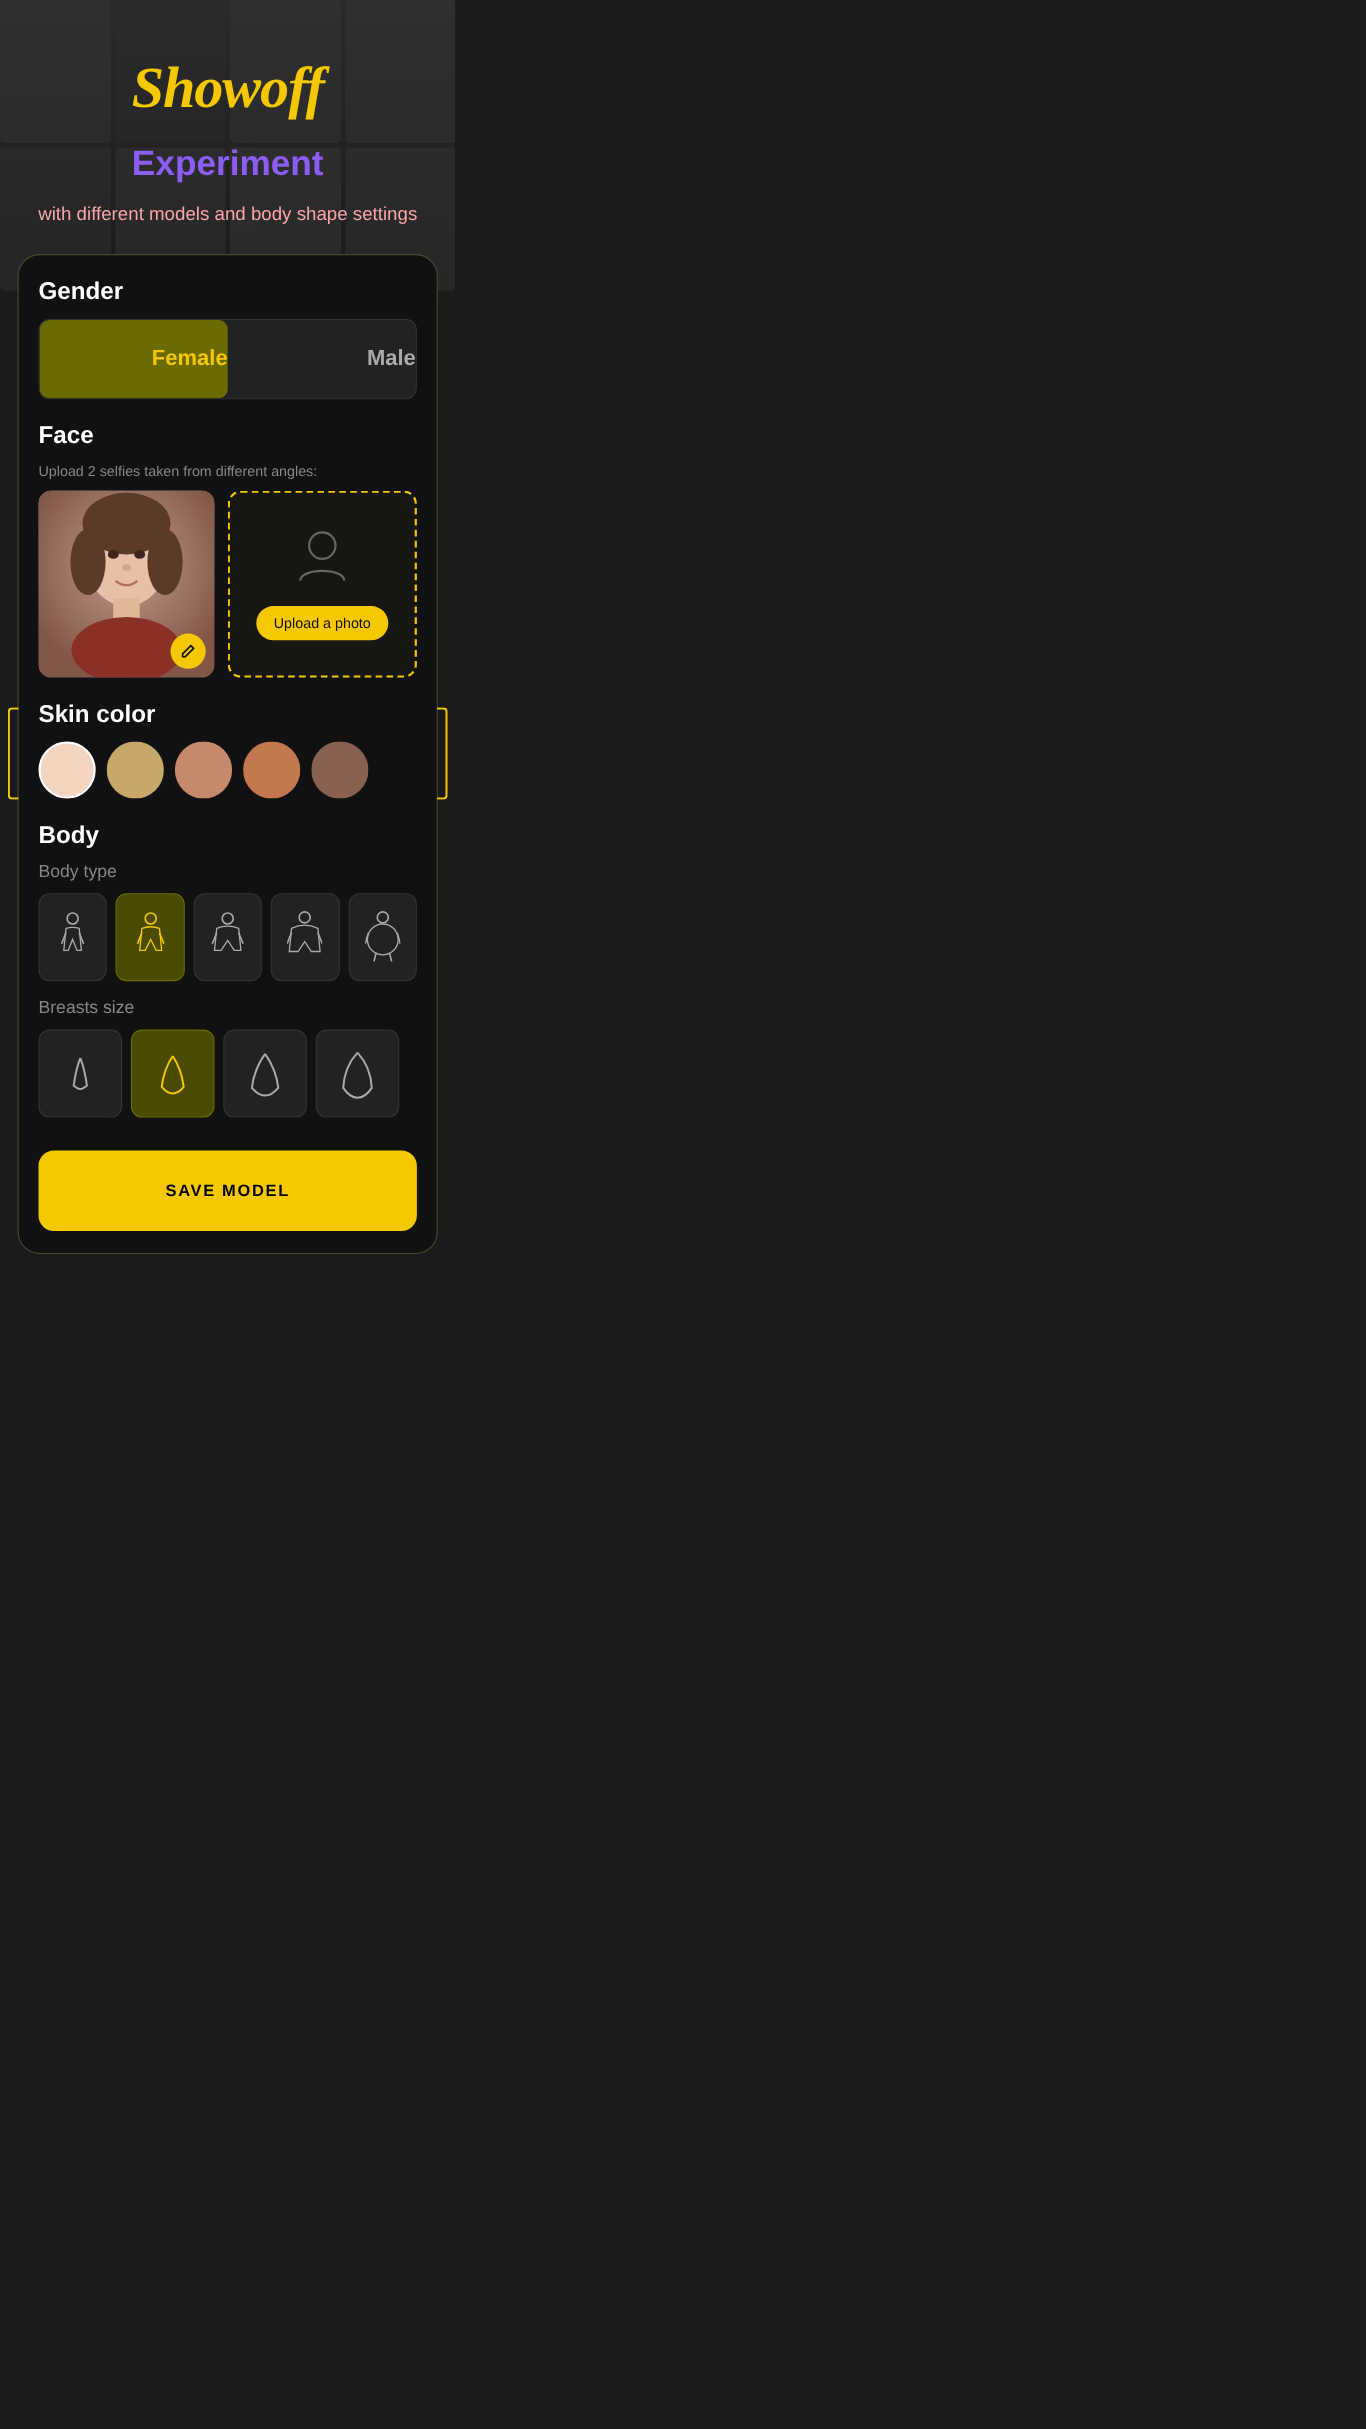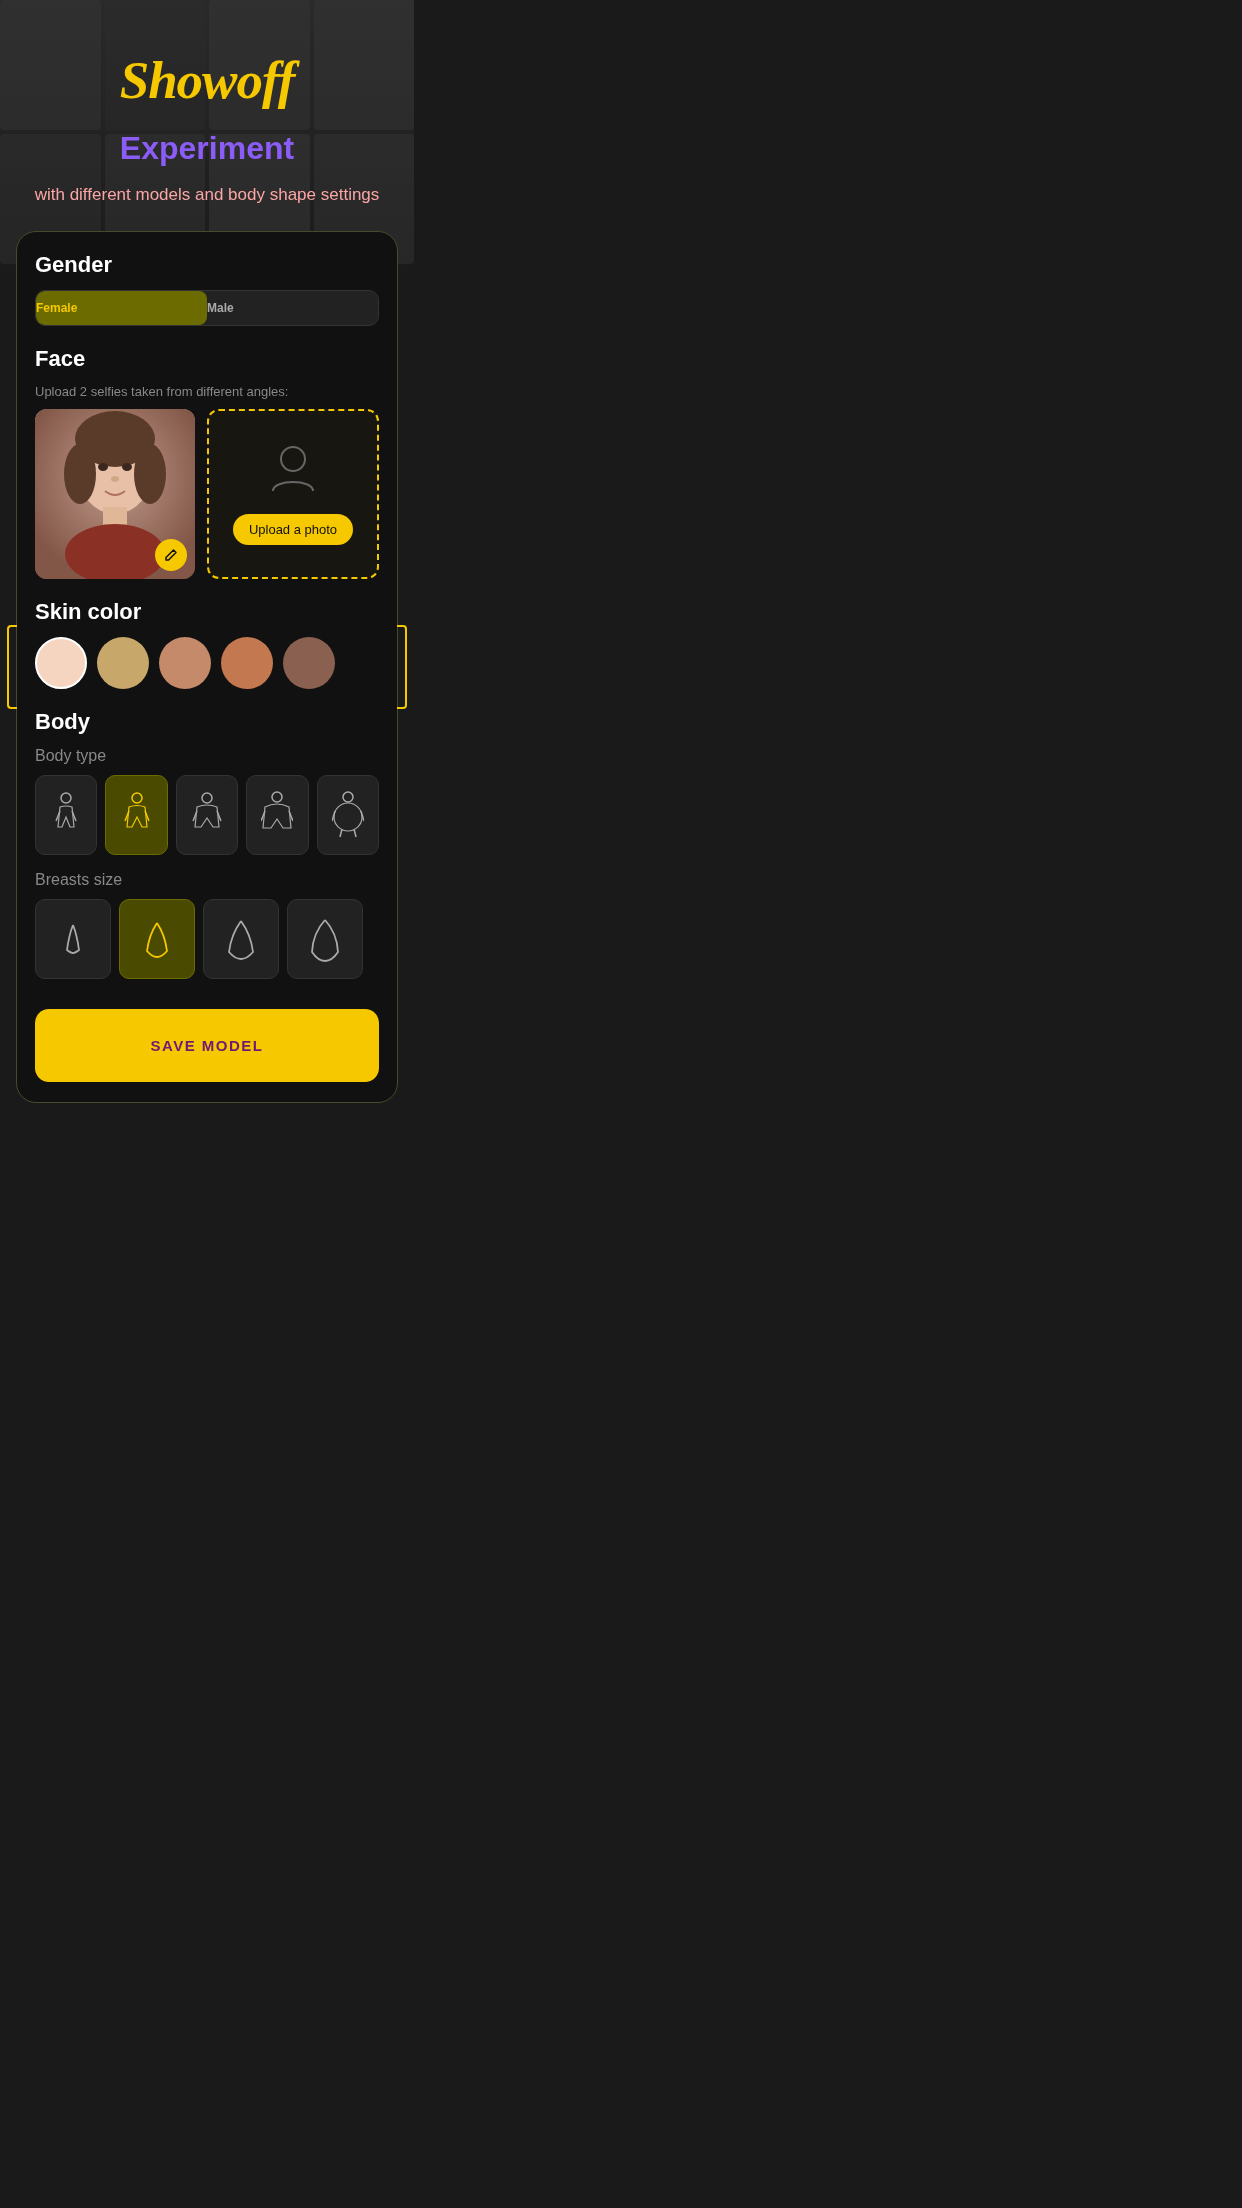--- a/index.html
+++ b/index.html
@@ -128,23 +128,23 @@
       display: flex;
       background: #222222;
       border-radius: 10px;
       overflow: hidden;
       margin-bottom: 20px;
       border: 1px solid #333333;
     }
 
     .gender-btn {
       flex: 1;
-      padding: 10px 0;
-      text-align: left;
-      font-size: 12px;
+      padding: 24px 0;
+      text-align: right;
+      font-size: 20px;
       font-weight: 600;
       cursor: pointer;
       border-radius: 8px;
       border: none;
       outline: none;
     }
 
     .gender-btn.active {
       background: #6b6b00;
       color: #f5c800;
@@ -317,21 +317,21 @@
 
     .breast-svg {
       width: 36px;
       height: 48px;
     }
 
     .save-btn {
       width: 100%;
       padding: 28px;
       background: #f5c800;
-      color: #701a75;
+      color: #000000;
       font-size: 15px;
       font-weight: 800;
       letter-spacing: 1.5px;
       border: none;
       border-radius: 14px;
       cursor: pointer;
       margin-top: 10px;
       text-transform: uppercase;
     }
   </style>

